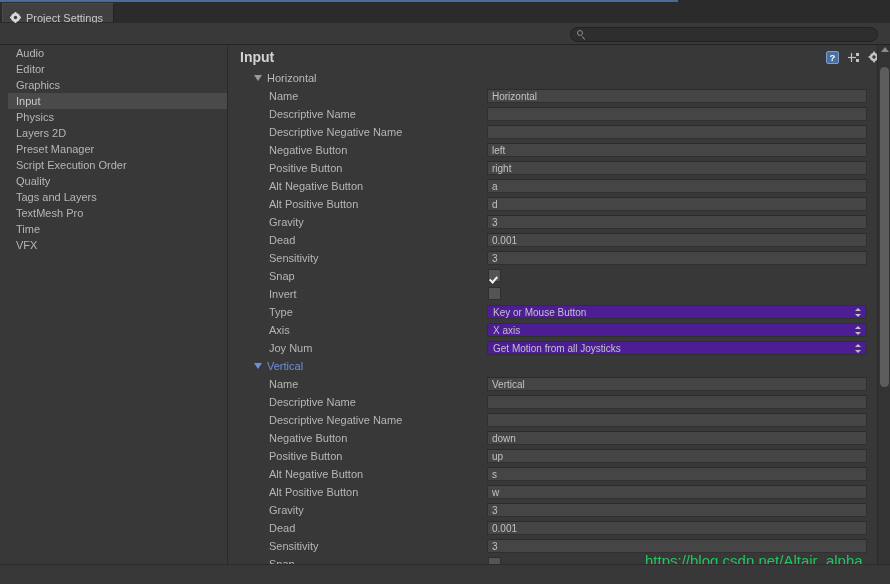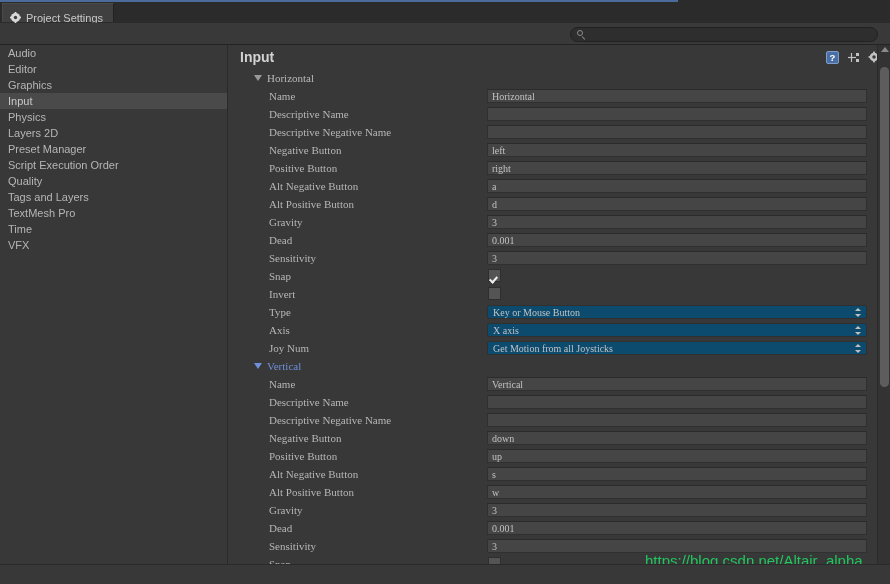--- a/index.html
+++ b/index.html
@@ -165,20 +165,21 @@
     overflow: hidden;
   }
   .side-item {
     height: 16px;
     display: flex; align-items: center;
     padding-left: 8px;
     font-size: 11px;
     color: #b6b6b6;
     cursor: default;
     white-space: nowrap;
+    margin-left: 8px;
   }
   .side-item.selected {
     background: #4a4a4a;
     width: 222px;
     color: #c9c9c9;
   }
 
   
   .main {
     position: absolute; left: 229px; top: 45px;
@@ -199,21 +200,20 @@
   .header-icons {
     position: absolute; right: 8px; top: 5px;
     display: flex; align-items: center; gap: 8px;
   }
   .hdr-icon { cursor: default; display: block; }
 
   
   .rows {
     position: absolute; left: 0; top: 24px;
     width: 526px;
-    font-family: Liberation Serif, serif;
   }
   .row {
     position: relative;
     height: 18px;
   }
   .foldout {
     position: absolute; left: 25px; top: 0;
     height: 18px;
     display: flex; align-items: center;
     cursor: default;
@@ -251,21 +251,21 @@
     padding-left: 4px;
     font-size: 10px;
     color: #c2c2c2;
     cursor: text;
     overflow: hidden;
     white-space: nowrap;
   }
   .popup {
     position: absolute; left: 258px; top: 2px;
     width: 380px; height: 14px;
-    background: #0c4a6e;
+    background: #4c1d95;
     border: 1px solid #303030;
     border-radius: 2px;
     box-sizing: border-box;
     display: flex; align-items: center;
     padding-left: 5px;
     font-size: 10px;
     color: #c2c2c2;
     cursor: default;
     overflow: hidden;
     white-space: nowrap;

